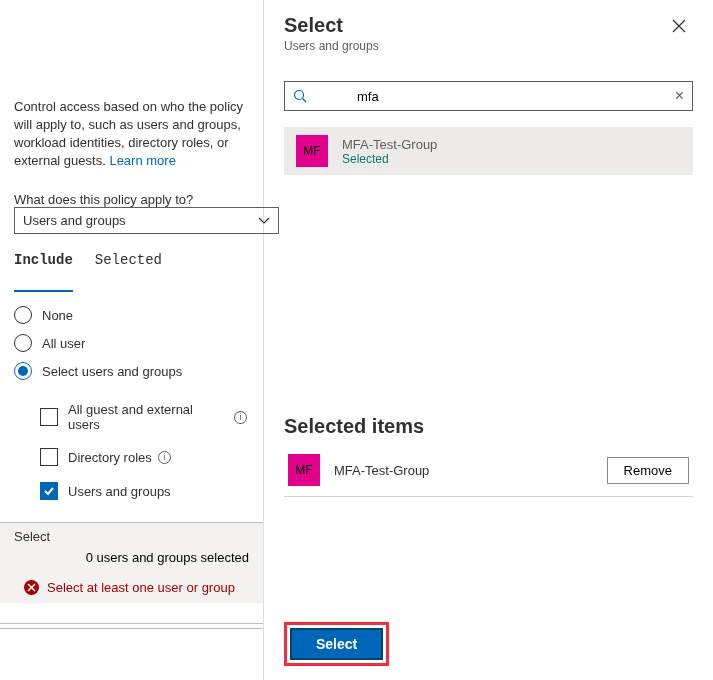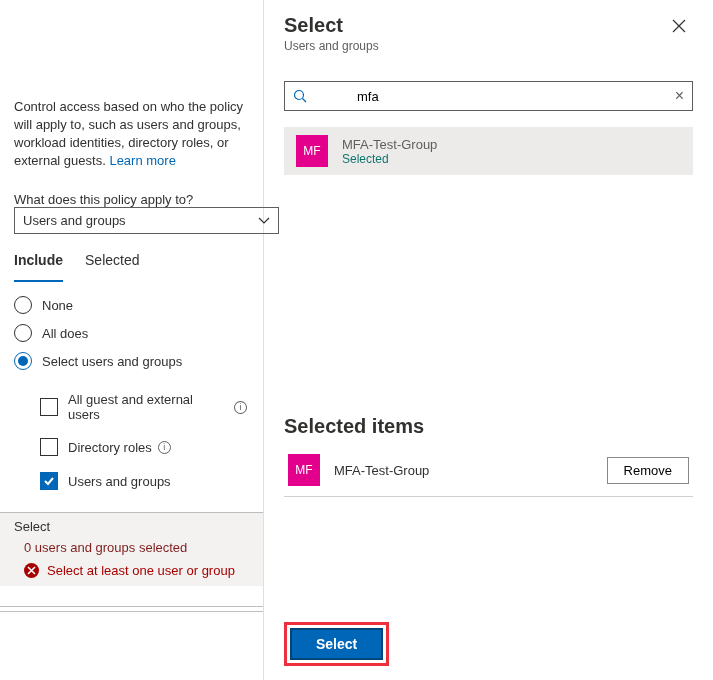--- a/index.html
+++ b/index.html
@@ -32,21 +32,21 @@
       border: 1px solid #605e5c;
       padding: 5px 8px;
       display: flex;
       justify-content: space-between;
       align-items: center;
       cursor: pointer;
       width: 265px;
     }
     .chev { width: 12px; height: 12px; }
     .tabs { display: flex; gap: 22px; margin-top: 18px; font-size: 14px; }
-    .tab { padding-bottom: 12px; cursor: pointer; }
+    .tab { padding-bottom: 22px; cursor: pointer; font-family: Liberation Mono, monospace; }
     .tab.active { border-bottom: 2px solid #0067b8; font-weight: 600; }
     .radio-list { margin-top: 14px; }
     .radio-row { display: flex; align-items: center; margin-bottom: 10px; cursor: pointer; }
     .radio {
       width: 18px; height: 18px; border: 1px solid #323130; border-radius: 50%;
       margin-right: 10px; display: inline-flex; align-items: center; justify-content: center;
     }
     .radio.selected { border-color: #0067b8; }
     .radio.selected::after {
       content: ""; width: 10px; height: 10px; background: #0067b8; border-radius: 50%;
@@ -64,22 +64,22 @@
       display: inline-flex; align-items: center; justify-content: center;
       font-size: 9px; color: #605e5c; margin-left: 6px;
     }
     .select-section {
       margin-top: 22px; border-top: 1px solid #bdbdbd;
       background: #f3f2f1;
       margin-left: -14px; margin-right: -16px;
       padding: 6px 14px 8px;
     }
     .select-section .title { font-size: 13px; color: #323130; }
-    .select-section .link { color: #7f1d1d; margin-top: 6px; font-size: 13px; padding-left: 10px;}
-    .err-row { display: flex; align-items: center; margin-top: 8px; color: #a80000; font-size: 13px; padding-left:10px;}
+    .select-section .link { color: #000000; margin-top: 6px; font-size: 13px; padding-left: 10px; text-align: right;}
+    .err-row { display: flex; align-items: center; margin-top: 15px; color: #a80000; font-size: 13px; padding-left:10px;}
     .err-icon {
       width: 15px; height: 15px; background: #a80000; border-radius: 50%;
       display: inline-flex; align-items: center; justify-content: center; margin-right: 8px;
     }
     .bottom-rule {
       border-top: 1px solid #bdbdbd;
       border-bottom: 1px solid #bdbdbd;
       height: 6px;
       margin-top: 20px;
       margin-left: -14px; margin-right: -16px;
@@ -96,21 +96,21 @@
     }
     .search-icon { color: #0067b8; margin-right: 6px; }
     .search-input { border: none; outline: none; flex: 1; font-size: 13px; font-family: inherit; }
     .clear-x { color: #605e5c; cursor: pointer; font-size: 16px; }
     .result-row {
       margin-top: 16px; background: #edebe9;
       display: flex; align-items: center; padding: 8px 12px;
       cursor: pointer;
     }
     .avatar {
-      width: 32px; height: 32px; background: #e3008c; color: #ffffff;
+      width: 32px; height: 32px; background: #e3008c; color: #000000;
       display: inline-flex; align-items: center; justify-content: center;
       font-size: 12px; margin-right: 14px;
     }
     .result-name { font-size: 13px; color: #605e5c; }
     .result-sub { font-size: 12px; color: #0f766e; }
     .selected-heading { font-size: 20px; font-weight: 600; margin-top: 240px; }
     .selected-row {
       display: flex; align-items: center; justify-content: space-between;
       padding: 10px 4px; border-bottom: 1px solid #d2d0ce; margin-top: 6px;
     }
@@ -154,21 +154,21 @@
     <div class="tab">Selected</div>
   </div>
 
   <div class="radio-list">
     <div class="radio-row">
       <span class="radio"></span>
       <span>None</span>
     </div>
     <div class="radio-row">
       <span class="radio"></span>
-      <span>All does</span>
+      <span>All user</span>
     </div>
     <div class="radio-row">
       <span class="radio selected"></span>
       <span>Select users and groups</span>
     </div>
   </div>
 
   <div class="check-list">
     <div class="check-row">
       <span class="check"></span>

